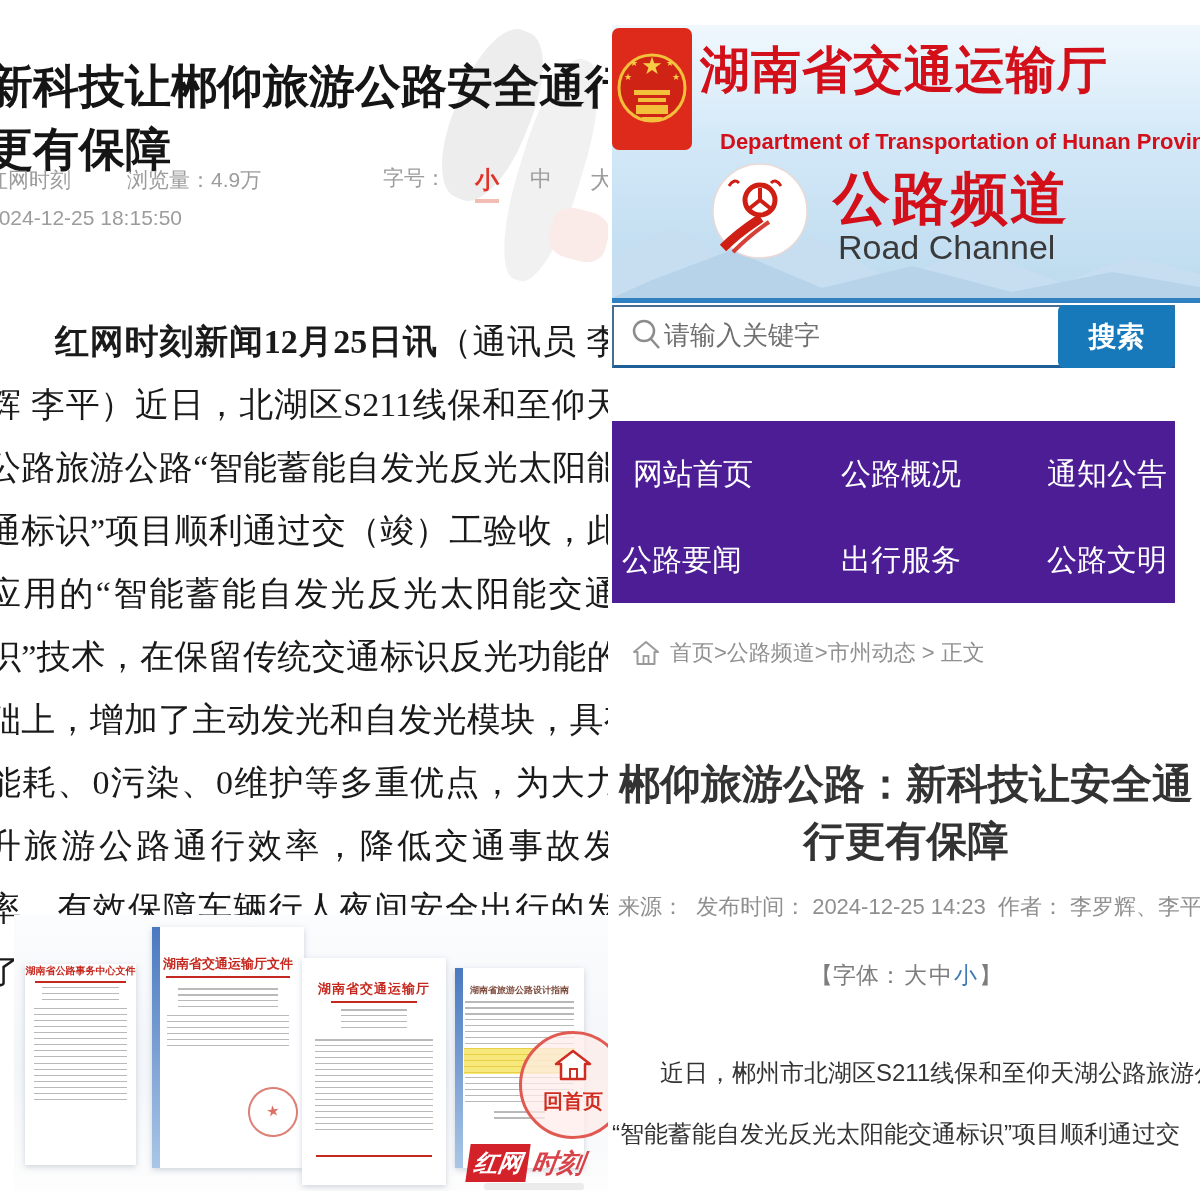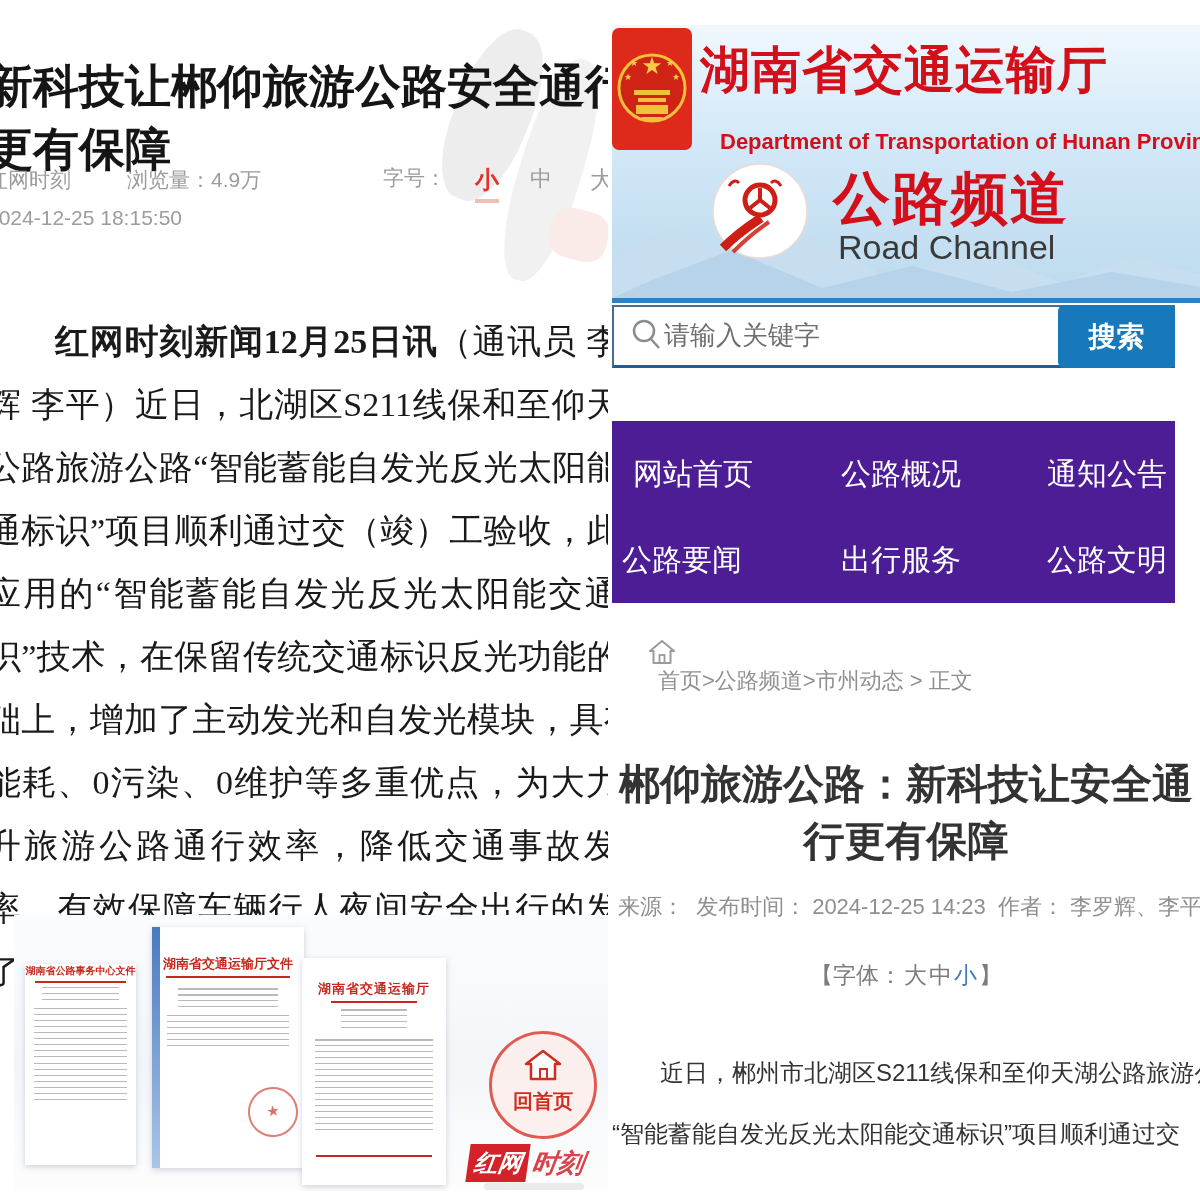--- a/index.html
+++ b/index.html
@@ -39,21 +39,21 @@
   .doc2{left:138px;top:12px;width:152px;height:241px;}
   .doc2 .dt{font-size:13px;margin-top:28px;}
   .doc3{left:288px;top:43px;width:144px;height:227px;}
   .doc3 .dt{font-size:13px;letter-spacing:1px;margin-top:22px;}
   .doc3 .endrule{position:absolute;left:10%;bottom:28px;width:80%;height:2px;background:#c5281e;}
   .doc4{left:441px;top:53px;width:129px;height:200px;}
   .doc4 .dt{font-size:9px;color:#7d4a3c;margin-top:16px;}
   .hl{margin:3px auto;width:86%;background:#f2df52;background:repeating-linear-gradient(180deg,#e8cf4a 0 1.5px,#f6e87a 1.5px 6px);}
   .seal{position:absolute;left:96px;top:160px;width:46px;height:46px;border:2px solid #d86a5f;border-radius:50%;
         color:#d8584c;text-align:center;line-height:44px;font-size:15px;opacity:.85;transform:rotate(-8deg);}
-  .home-circle{position:absolute;left:475px;top:116px;width:102px;height:102px;border:3px solid #e05a52;
+  .home-circle{position:absolute;left:505px;top:116px;width:102px;height:102px;border:3px solid #e05a52;
                border-radius:50%;background:rgba(253,236,234,.75);text-align:center;}
   .home-circle .hc-label{color:#d02c20;font-weight:700;font-size:20px;margin-top:2px;}
   .rw-logo{position:absolute;left:454px;top:228px;height:40px;display:flex;align-items:center;transform:skewX(-8deg);}
   .rw-left{background:#d3222a;color:#fff;font-weight:700;font-style:italic;font-size:24px;padding:3px 6px;}
   .rw-right{color:#d3222a;font-weight:700;font-style:italic;font-size:26px;padding-left:4px;opacity:.85;}
   .rw-sub{position:absolute;left:470px;top:268px;width:100px;height:7px;background:#e2e2e2;opacity:.7;border-radius:3px;}
   
   #right{left:612px;width:588px;}
   .r-header{position:absolute;left:0;top:25px;width:640px;height:273px;border-bottom:5px solid #2e80c0;
             background:linear-gradient(180deg,#f0f8fd 0%,#d4e9f8 40%,#bcdaee 100%);overflow:hidden;}
@@ -68,21 +68,21 @@
   .channel-en{position:absolute;left:226px;top:203px;font-size:34px;color:#3a3a3a;white-space:nowrap;}
   .r-search-input{position:absolute;left:0;top:305px;width:563px;height:63px;box-sizing:border-box;
                   background:#fff;border:2px solid #456e90;border-bottom:3px solid #1e5f98;}
   .r-search-ph{position:absolute;left:52px;top:318px;font-size:26px;color:#6f6f6f;}
   .mag{position:absolute;left:18px;top:317px;}
   .r-search-btn{position:absolute;left:446px;top:305px;width:117px;height:63px;background:#1879ba;
                 border:none;border-radius:6px;color:#fff;font-size:28px;font-weight:700;
                 font-family:"Liberation Sans",sans-serif;}
   .r-nav{position:absolute;left:0;top:421px;width:563px;height:182px;background:#4c1d95;}
   .nav-item{position:absolute;color:#fff;font-size:30px;white-space:nowrap;cursor:pointer;}
-  .r-breadcrumb{position:absolute;left:36px;top:638px;display:flex;flex-direction:column;}
+  .r-breadcrumb{position:absolute;left:20px;top:638px;display:flex;align-items:center;}
   .bc-text{font-size:22px;color:#909090;margin-left:10px;white-space:nowrap;}
   .r-title{position:absolute;left:0;top:722px;width:588px;text-align:center;font-size:41px;
            line-height:57px;font-weight:700;color:#333;}
   .r-meta{position:absolute;left:0;top:892px;width:596px;text-align:center;font-size:22px;
           color:#8f8f8f;white-space:nowrap;}
   .r-meta span{margin:0 3px;}
   .r-fontbar{position:absolute;left:0;top:960px;width:588px;text-align:center;font-size:23px;color:#7d7d7d;}
   .r-fontbar span{margin:0 1px;}
   .fb-small{color:#3e7ab5;cursor:pointer;}
   .fb-opt{cursor:pointer;}
@@ -132,20 +132,28 @@
       <div class="fill" style="width:80%;height:34px;"></div>
       <div class="seal">★</div>
     </div>
     <div class="doc doc3">
       <div class="dt">湖南省交通运输厅</div>
       <div class="rule" style="width:60%;"></div>
       <div class="fill" style="width:46%;height:20px;margin-top:6px;"></div>
       <div class="fill" style="width:82%;height:96px;margin-top:10px;"></div>
       <div class="endrule"></div>
     </div>
+    <div class="doc doc4">
+      <div class="spine"></div>
+      <div class="dt">湖南省旅游公路设计指南</div>
+      <div class="fill" style="width:84%;height:44px;margin-top:4px;"></div>
+      <div class="hl" style="height:26px;"></div>
+      <div class="fill" style="width:84%;height:26px;"></div>
+      <div class="fill" style="width:40%;height:12px;margin-top:8px;"></div>
+    </div>
     <div class="home-circle">
       <svg width="40" height="34" viewBox="0 0 40 34" style="margin-top:14px;">
         <path d="M20 3 L37 16 L32 16 L32 31 L8 31 L8 16 L3 16 Z" fill="#fff" stroke="#d02c20" stroke-width="2.5" stroke-linejoin="round"></path>
         <rect x="17" y="21" width="7" height="10" fill="none" stroke="#d02c20" stroke-width="2"></rect>
       </svg>
       <div class="hc-label">回首页</div>
     </div>
     <div class="rw-logo">
       <span class="rw-left">红网</span>
       <span class="rw-right">时刻</span>

